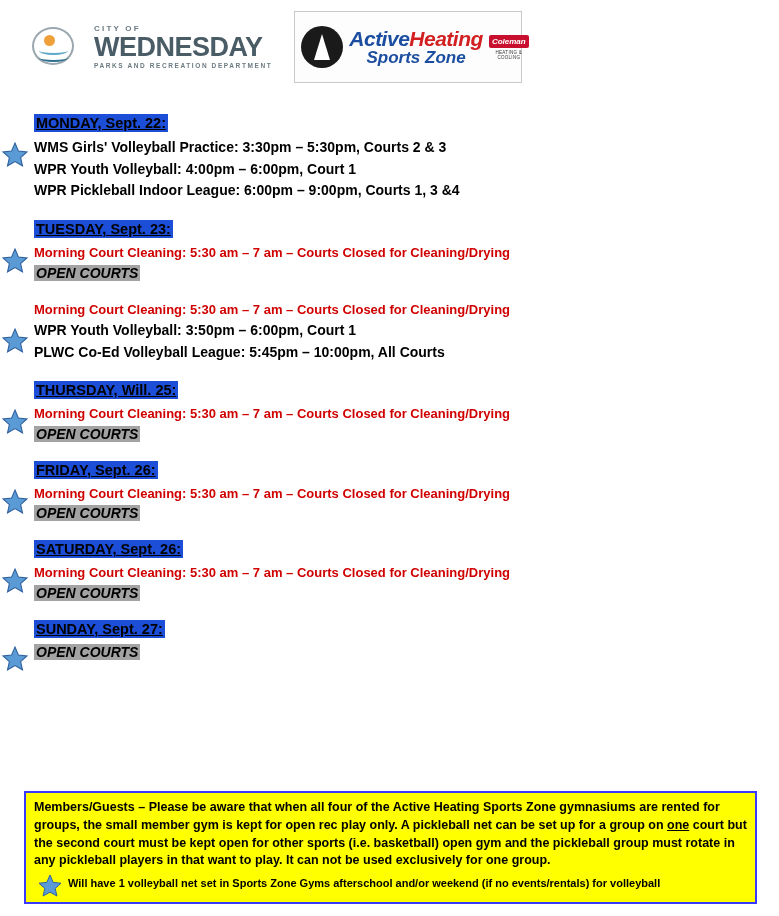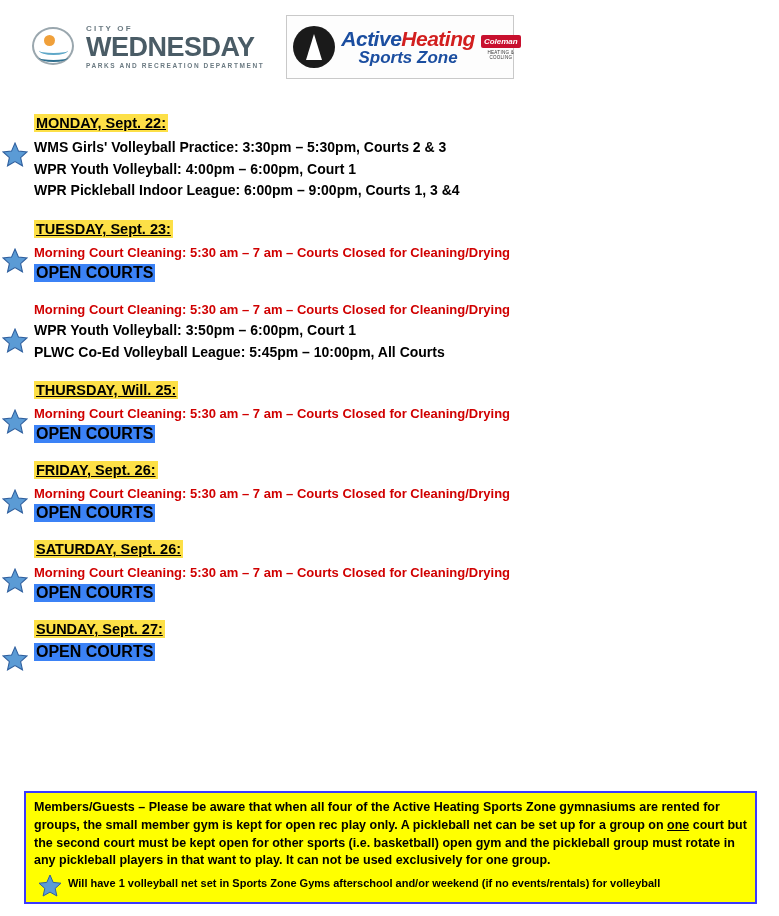--- a/index.html
+++ b/index.html
@@ -22,21 +22,21 @@
     align-items: center;
     gap: 14px;
     padding: 14px 0 0 32px;
     height: 80px;
     box-sizing: border-box;
   }
 
   
   .logo-watertown {
     display: flex;
-    gap: 8px;
+    gap: 16px;
   }
   .wt-mark {
     width: 46px;
     height: 44px;
     position: relative;
   }
   .wt-mark .ring {
     position: absolute;
     left: 0; top: 2px;
     width: 42px; height: 38px;
@@ -115,21 +115,21 @@
   .pl-l2 {
     font-size: 13.5px;
     color: #2b6fb0;
     letter-spacing: 0.3px;
   }
 
   
   .logo-active {
     margin-left: 8px;
     width: 228px;
-    height: 64px;
+    height: 72px;
     border: 1px solid #c9c9c9;
     background: #fdfdfd;
     display: flex;
     align-items: center;
     padding: 0 6px;
     box-sizing: border-box;
     gap: 6px;
   }
   .ah-badge {
     width: 42px; height: 42px;
@@ -187,43 +187,44 @@
   }
   .day-block {
     position: relative;
     padding-left: 34px;
     margin-bottom: 4px;
   }
   .day-head {
     font-size: 14.5px;
     font-weight: bold;
     text-decoration: underline;
-    background: #fde047;
+    background: #1d4ed8;
     display: inline-block;
     padding: 1px 2px;
     margin-bottom: 5px;
   }
   .line {
     font-size: 14px;
     font-weight: bold;
     line-height: 1.55;
   }
   .cleaning {
     font-size: 13px;
     font-weight: bold;
     color: #d00000;
     line-height: 1.5;
     margin-bottom: 1px;
   }
   .open-courts {
     display: inline-block;
-    font-size: 16px;
-    font-weight: bold;
-    background: #3b82f6;
+    font-size: 14px;
+    font-weight: bold;
+    background: #a3a3a3;
     padding: 0 2px;
+    font-style: italic;
   }
   .gap { height: 14px; }
 
   
   .star {
     position: absolute;
     left: 2px;
     width: 26px;
     height: 26px;
     color: #3f7fd0;

